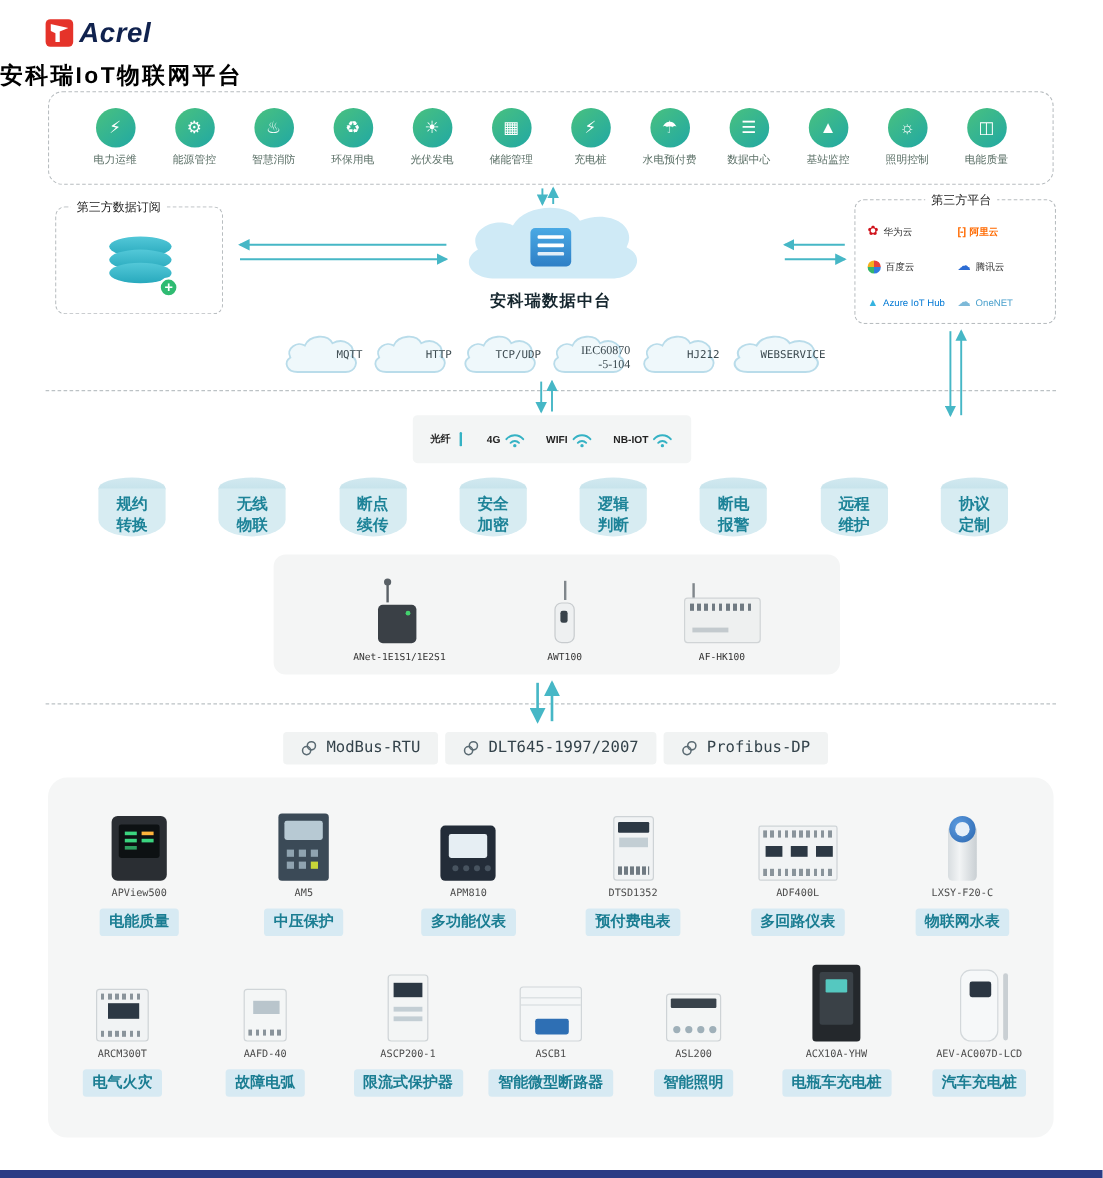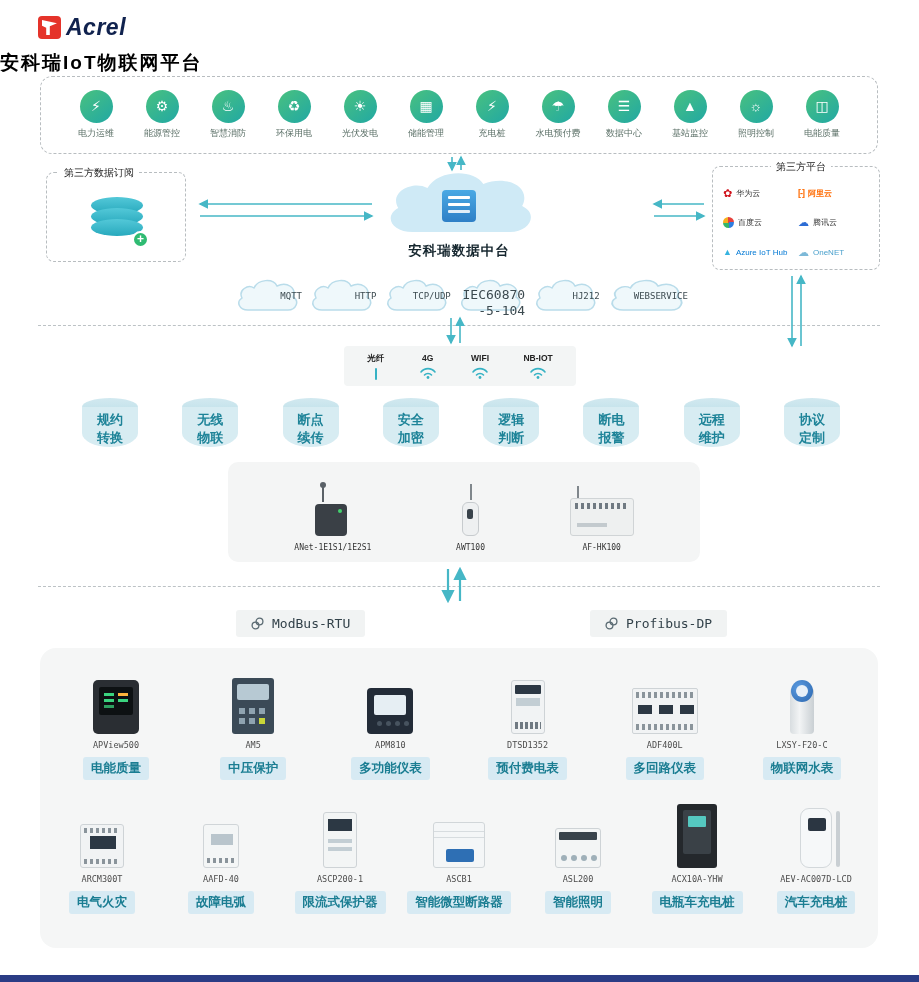--- a/index.html
+++ b/index.html
@@ -71,30 +71,30 @@
 
   
   .pclouds { position: absolute; left: 232px; top: 276px; width: 456px; display: flex; justify-content: space-between; }
   .pcloud { position: relative; width: 70px; height: 40px; }
   .pcloud.wide { width: 84px; }
   .pcloud svg { position: absolute; inset: 0; width: 100%; height: 100%; }
   .pcloud use { fill: #eff8fb; stroke: #b9dcea; stroke-width: 1.5; }
   .bigcloud use { fill: #cfeaf6; stroke: none; }
   .pcloud .txt { position: absolute; left: 0; top: 15px; width: 100%; text-align: right; line-height: 1.2;
                  font-family: "DejaVu Sans Mono", monospace; font-size: 9px; color: #3c4a50; white-space: pre-line; }
-  .pcloud.two .txt { top: 11px; font-size: 13px; }
+  .pcloud.two .txt { top: 11px; font-size: 10px; font-family: Liberation Serif, serif; }
 
   
   .divider { position: absolute; left: 38px; width: 842px; border-top: 1px dashed #bcc2c5; }
   .d1 { top: 325px; } .d2 { top: 586px; }
 
   
   .conn-bar { position: absolute; left: 344px; top: 346px; width: 232px; height: 40px; background: #f3f5f5;
               border-radius: 4px; display: flex; align-items: center; justify-content: space-around; padding: 0 6px; }
-  .conn { display: flex; flex-direction: column; align-items: center; gap: 3px; }
+  .conn { display: flex; flex-direction: row; align-items: center; gap: 3px; }
   .conn-label { font-size: 8.5px; color: #222; font-weight: bold; }
 
   
   .cyl-row { position: absolute; left: 82px; top: 398px; width: 758px; display: flex; justify-content: space-between; }
   .cyl { position: relative; width: 56px; height: 56px; }
   .cyl-body { position: absolute; left: 0; top: 9px; width: 56px; height: 40px; background: #d7ecf2;
               border-radius: 0 0 50% 50% / 0 0 14px 14px; }
   .cyl::before { content: ""; position: absolute; left: 0; top: 0; width: 56px; height: 18px; border-radius: 50%;
               background: linear-gradient(180deg, #d2e9f0, #bddfe8); }
   .cyl-label { position: absolute; left: 0; top: 13px; width: 100%; text-align: center; z-index: 2;
@@ -120,21 +120,21 @@
   .i-afhk .b { position: absolute; left: 0; bottom: 0; width: 64px; height: 38px; background: #eef0f0;
                border: 1px solid #d0d4d6; border-radius: 3px; }
   .i-afhk .b::before { content: ""; position: absolute; left: 4px; top: 4px; right: 4px; height: 6px;
                background: repeating-linear-gradient(90deg, #707a82 0 3px, transparent 3px 6px); }
   .i-afhk .b::after { content: ""; position: absolute; left: 6px; bottom: 8px; width: 30px; height: 4px; background: #c3cace; }
 
   
   .fp { position: absolute; top: 610px; height: 27px; background: #f1f3f3; border-radius: 3px; display: flex;
         align-items: center; gap: 8px; padding: 0 15px; font-family: "DejaVu Sans Mono", monospace;
         font-size: 13px; color: #33424a; }
-  .fp1 { left: 236px; } .fp2 { left: 371px; } .fp3 { left: 590px; align-items: center; }
+  .fp1 { left: 236px; } .fp2 { left: 371px; } .fp3 { left: 553px; align-items: center; }
 
   
   .devices-box { position: absolute; left: 40px; top: 648px; width: 838px; height: 300px; background: #f5f6f6; border-radius: 16px; }
   .dev-row { position: absolute; display: flex; justify-content: space-between; }
   .row1 { left: 24px; top: 22px; width: 790px; }
   .row2 { left: 14px; top: 156px; width: 810px; }
   .dev { display: flex; flex-direction: column; align-items: center; width: 104px; justify-content: space-between; }
   .row2 .dev { width: 96px; }
   .dev-img-wrap { height: 64px; display: flex; align-items: flex-end; justify-content: center; }
   .dev-model { margin-top: 6px; font-family: "DejaVu Sans Mono", monospace; font-size: 8.5px; color: #4c4c4c; white-space: nowrap; }
@@ -467,20 +467,27 @@
     </div>
   </div>
 
   <div class="fp fp1">
     <svg width="13" height="13" viewBox="0 0 13 13">
         <circle cx="4.5" cy="8.5" r="3.4" fill="none" stroke="#5b6b73" stroke-width="1.3"></circle>
         <circle cx="8.5" cy="4.5" r="3.4" fill="none" stroke="#5b6b73" stroke-width="1.3"></circle>
       </svg>
     <span>ModBus-RTU</span>
   </div>
+  <div class="fp fp2">
+    <svg width="13" height="13" viewBox="0 0 13 13">
+        <circle cx="4.5" cy="8.5" r="3.4" fill="none" stroke="#5b6b73" stroke-width="1.3"></circle>
+        <circle cx="8.5" cy="4.5" r="3.4" fill="none" stroke="#5b6b73" stroke-width="1.3"></circle>
+      </svg>
+    <span>DLT645-1997/2007</span>
+  </div>
   <div class="fp fp3">
     <svg width="13" height="13" viewBox="0 0 13 13">
         <circle cx="4.5" cy="8.5" r="3.4" fill="none" stroke="#5b6b73" stroke-width="1.3"></circle>
         <circle cx="8.5" cy="4.5" r="3.4" fill="none" stroke="#5b6b73" stroke-width="1.3"></circle>
       </svg>
     <span>Profibus-DP</span>
   </div>
 
   <div class="devices-box">
     <div class="dev-row row1">

